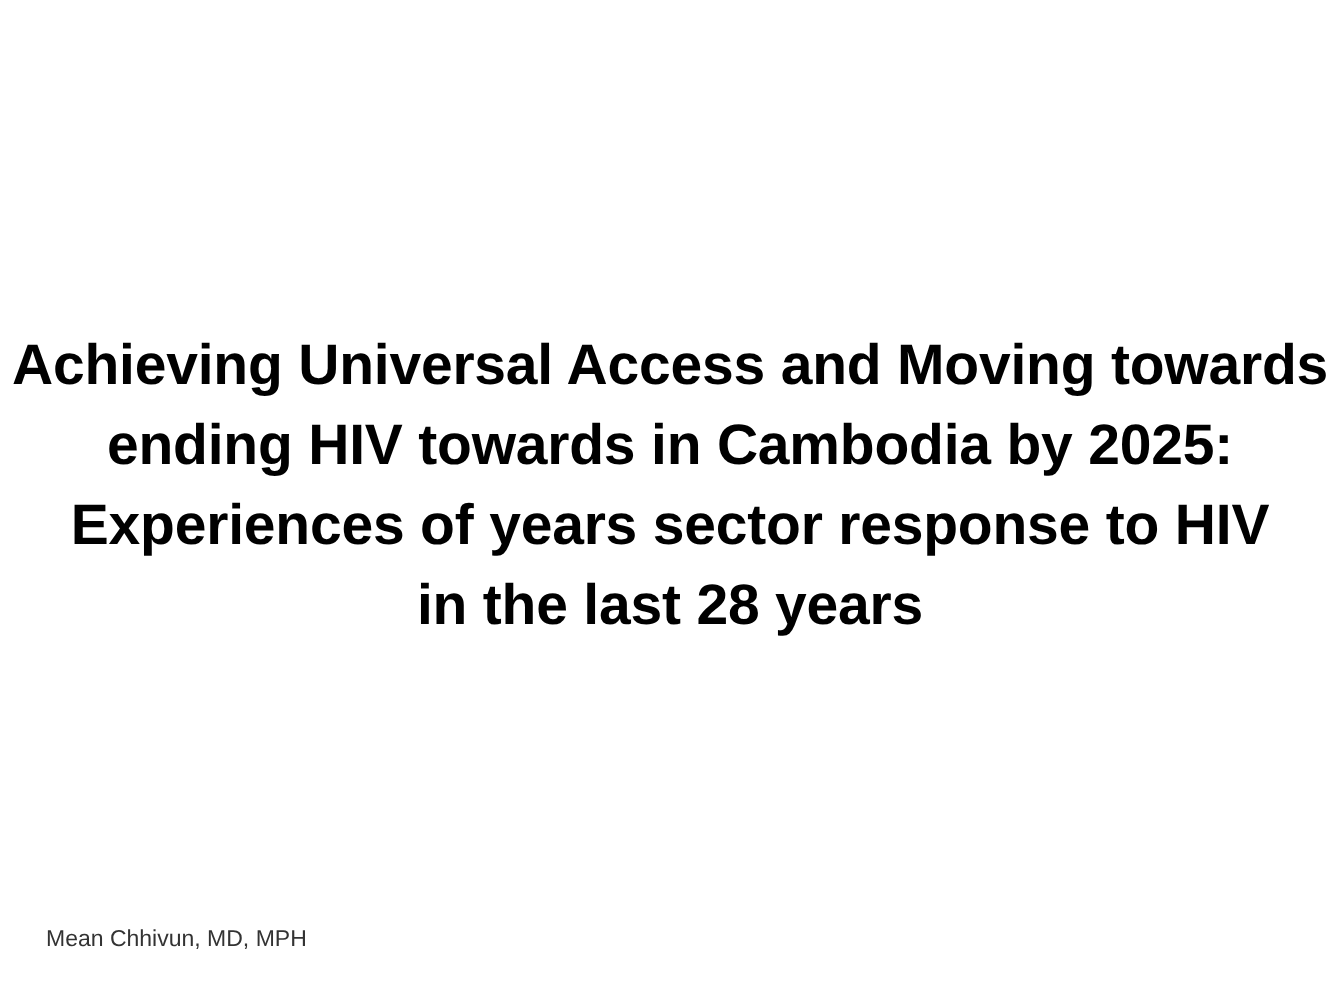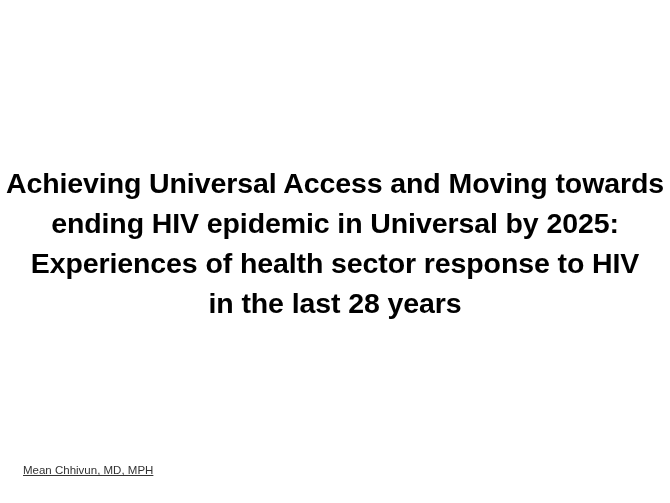--- a/index.html
+++ b/index.html
@@ -44,32 +44,31 @@
     text-align: left;
   }
   .author-line {
     display: block;
     font-family: "Liberation Sans", sans-serif;
     font-size: 11.5px;
     font-weight: normal;
     line-height: 14px;
     color: #333333;
     white-space: nowrap;
-    text-decoration: underline;
   }
 </style>
 </head>
 <body>
 
 <div class="slide">
 
   <div class="title-block">
     <span class="title-line">Achieving Universal Access and Moving towards</span>
-    <span class="title-line">ending HIV epidemic in Universal by 2025:</span>
-    <span class="title-line">Experiences of health sector response to HIV</span>
+    <span class="title-line">ending HIV towards in Cambodia by 2025:</span>
+    <span class="title-line">Experiences of years sector response to HIV</span>
     <span class="title-line">in the last 28 years</span>
   </div>
 
   <div class="author-block">
     <span class="author-line">Mean Chhivun, MD, MPH</span>
   </div>
 
 </div>
 
 </body></html>

